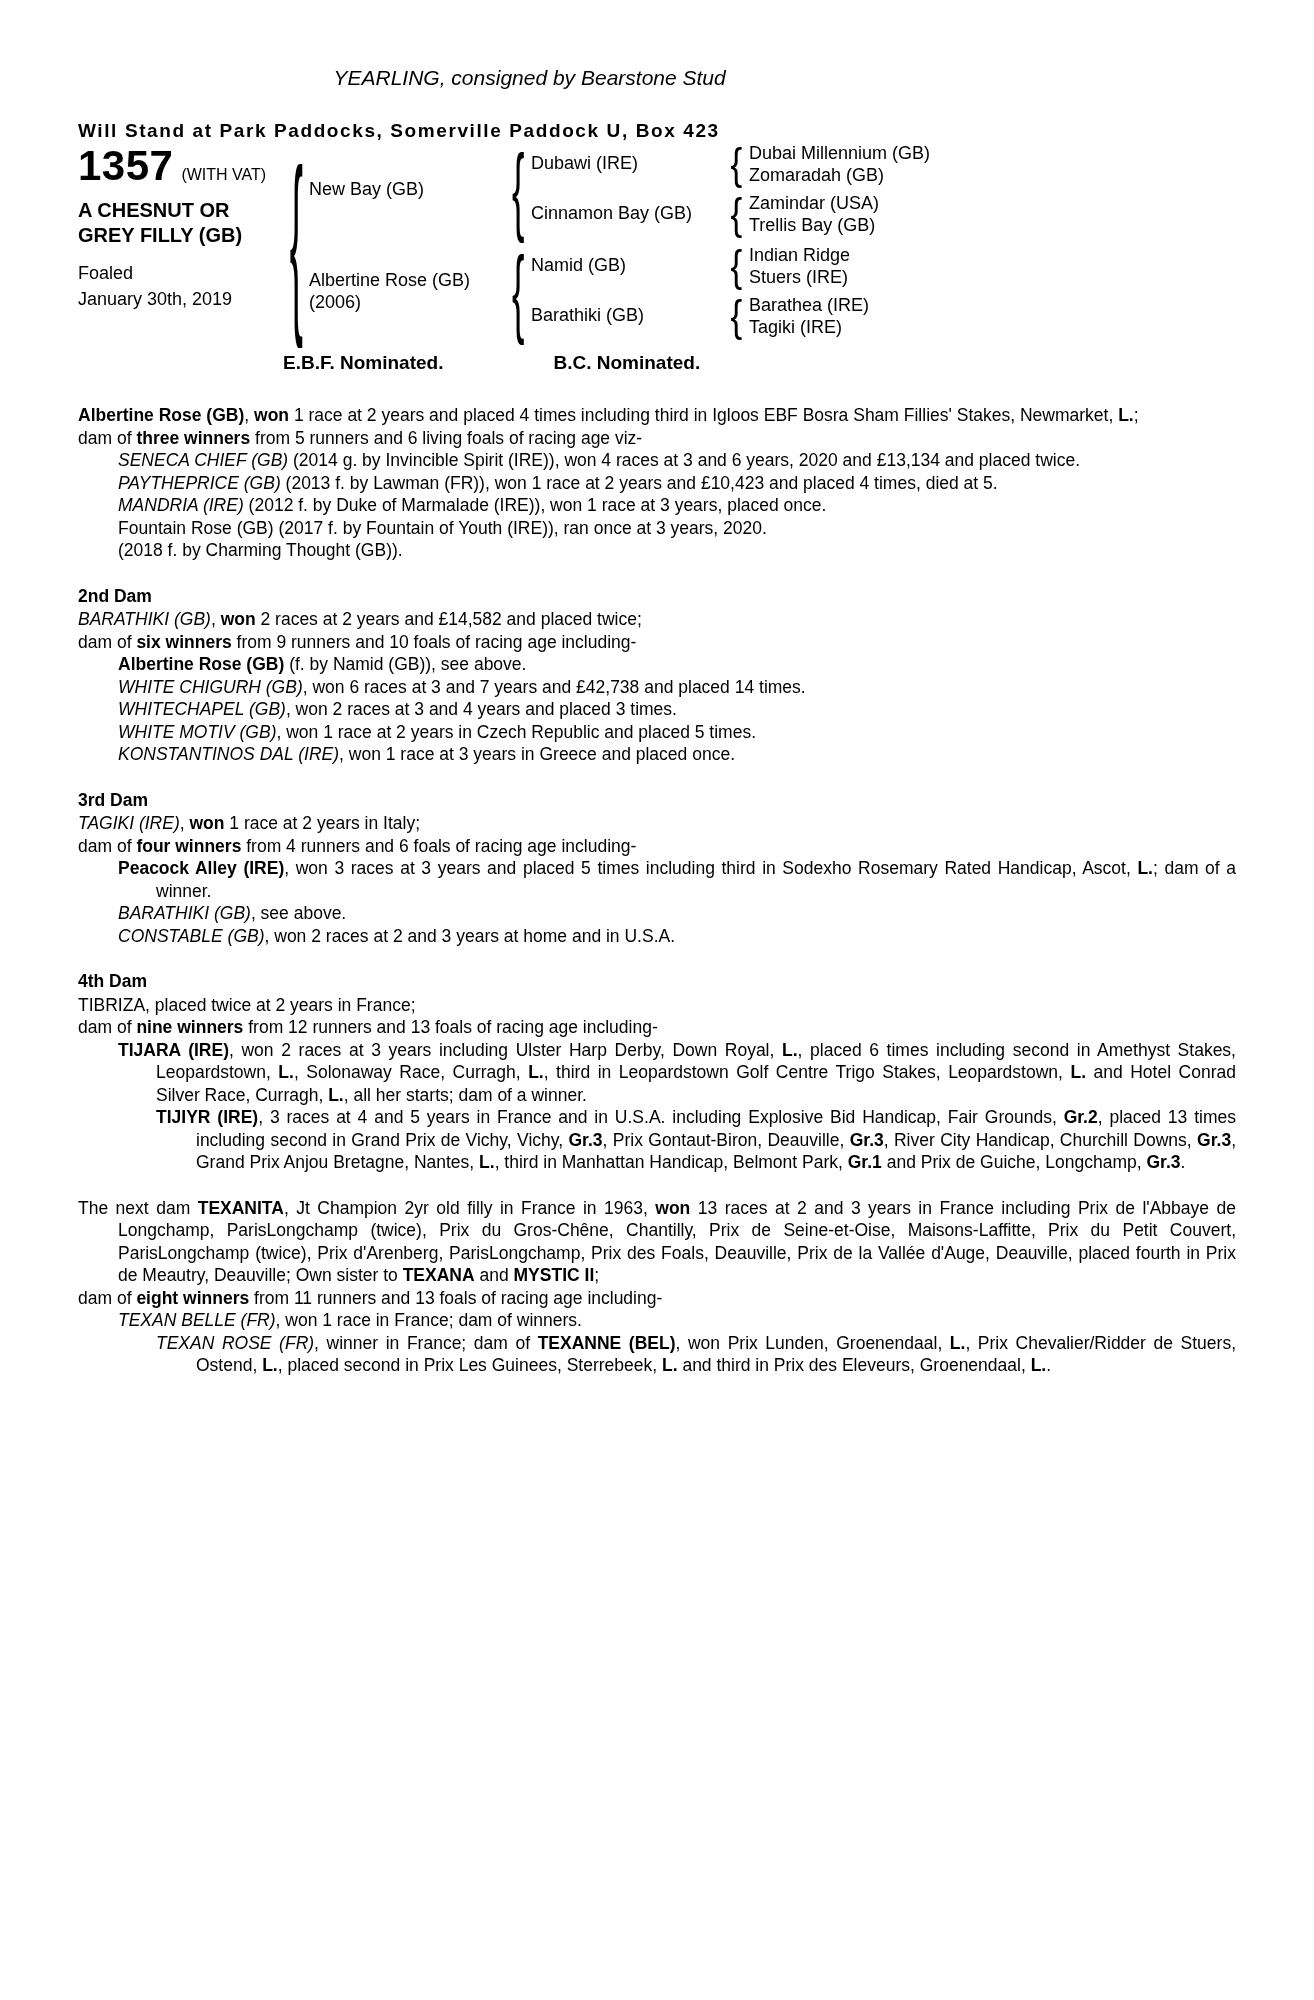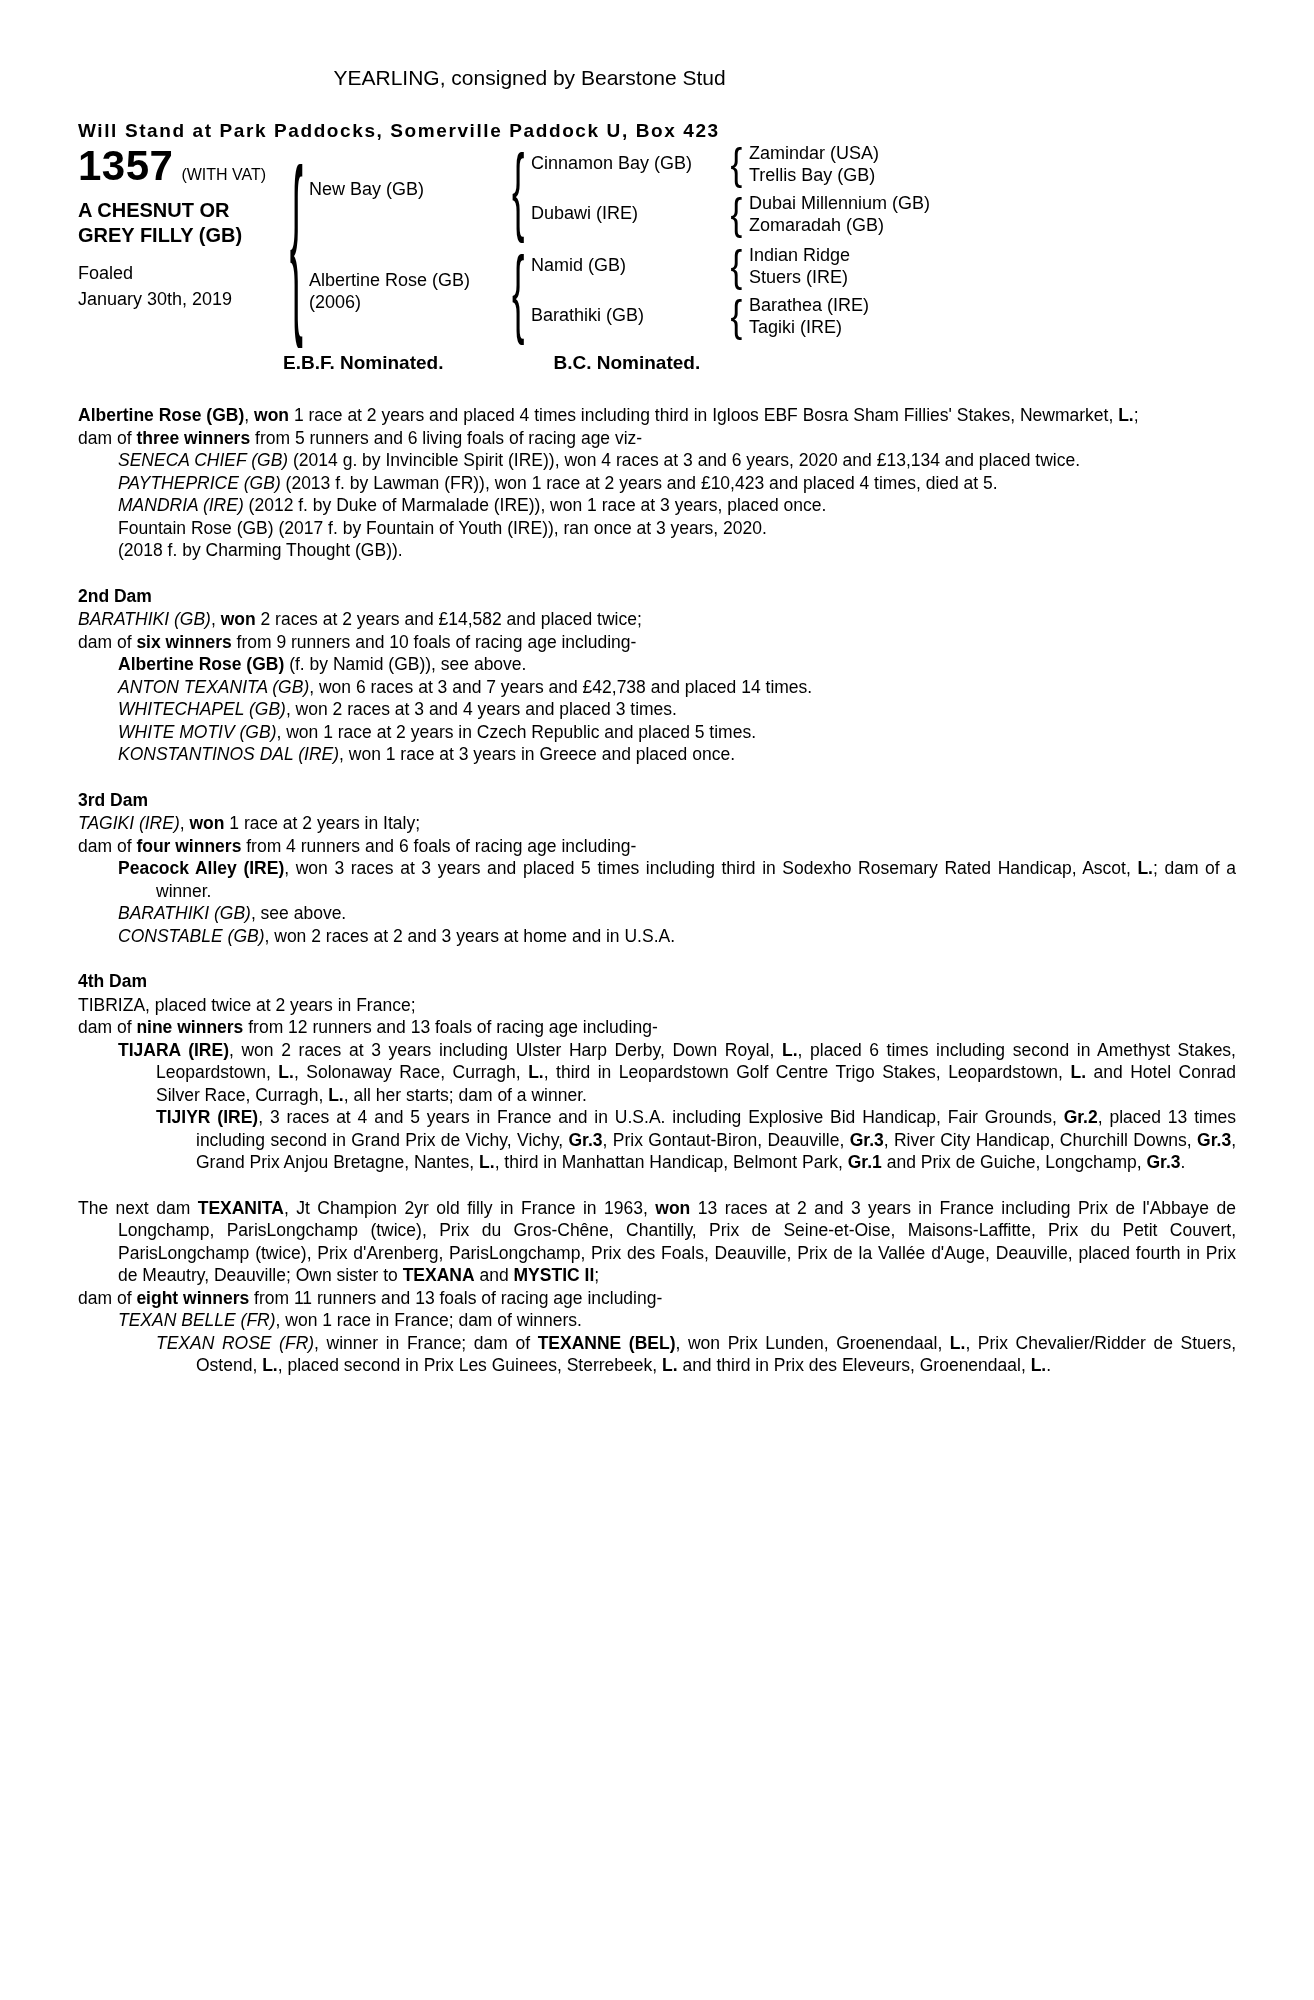--- a/index.html
+++ b/index.html
@@ -6,21 +6,21 @@
   html,body { background:#ffffff; }
   body {
     width:1314px; height:2000px; overflow:hidden;
     color:#000;
     font-family:"Liberation Sans","DejaVu Sans",sans-serif;
   }
   .page { padding:66px 78px 0 78px; }
 
   
   .title-line {
-    font-size:21px; text-align:center;
+    font-style:italic; font-size:21px; text-align:center;
     width:78%; margin-bottom:30px; font-weight:400;
   }
   .stand-line {
     font-weight:bold; font-size:19px; letter-spacing:1.6px;
   }
 
   
   .pedigree-row { display:flex; margin-bottom:4px; }
   .lot-col { width:205px; flex:0 0 205px; }
   .lot-number-line { display:flex; align-items:baseline; gap:8px; }
@@ -90,33 +90,33 @@
 
     <div class="tree">
       <div class="brace brace-parents"></div>
       <div class="parents-col">
 
         <div class="parent-block">
           <div class="parent-name">New Bay (GB)</div>
           <div class="brace brace-gp"></div>
           <div class="gp-col">
             <div class="gp-row">
+              <div class="gp-name">Dubawi (IRE)</div>
+              <div class="brace brace-ggp"></div>
+              <div class="ggp-col">
+                <div>Dubai Millennium (GB)</div>
+                <div>Zomaradah (GB)</div>
+              </div>
+            </div>
+            <div class="gp-row">
               <div class="gp-name">Cinnamon Bay (GB)</div>
               <div class="brace brace-ggp"></div>
               <div class="ggp-col">
                 <div>Zamindar (USA)</div>
                 <div>Trellis Bay (GB)</div>
-              </div>
-            </div>
-            <div class="gp-row">
-              <div class="gp-name">Dubawi (IRE)</div>
-              <div class="brace brace-ggp"></div>
-              <div class="ggp-col">
-                <div>Dubai Millennium (GB)</div>
-                <div>Zomaradah (GB)</div>
               </div>
             </div>
           </div>
         </div>
 
         <div class="parent-block">
           <div class="parent-name">
             <div>Albertine Rose (GB)</div>
             <div>(2006)</div>
           </div>
@@ -158,21 +158,21 @@
         <p class="para indent-1"><span class="seg-i">PAYTHEPRICE (GB)</span><span> (2013 f. by Lawman (FR)), won 1 race at 2 years and £10,423 and placed 4 times, died at 5.</span></p>
         <p class="para indent-1"><span class="seg-i">MANDRIA (IRE)</span><span> (2012 f. by Duke of Marmalade (IRE)), won 1 race at 3 years, placed once.</span></p>
         <p class="para indent-1"><span>Fountain Rose (GB) (2017 f. by Fountain of Youth (IRE)), ran once at 3 years, 2020.</span></p>
         <p class="para indent-1"><span>(2018 f. by Charming Thought (GB)).</span></p>
       </section>
       <section class="dam-section">
         <h3 class="sec-heading">2nd Dam</h3>
         <p class="para indent-0"><span class="seg-i">BARATHIKI (GB)</span><span>, </span><span class="seg-b">won</span><span> 2 races at 2 years and £14,582 and placed twice;</span></p>
         <p class="para indent-0"><span>dam of </span><span class="seg-b">six winners</span><span> from 9 runners and 10 foals of racing age including-</span></p>
         <p class="para indent-1"><span class="seg-b">Albertine Rose (GB)</span><span> (f. by Namid (GB)), see above.</span></p>
-        <p class="para indent-1"><span class="seg-i">ANTON TEXANITA (GB)</span><span>, won 6 races at 3 and 7 years and £42,738 and placed 14 times.</span></p>
+        <p class="para indent-1"><span class="seg-i">WHITE CHIGURH (GB)</span><span>, won 6 races at 3 and 7 years and £42,738 and placed 14 times.</span></p>
         <p class="para indent-1"><span class="seg-i">WHITECHAPEL (GB)</span><span>, won 2 races at 3 and 4 years and placed 3 times.</span></p>
         <p class="para indent-1"><span class="seg-i">WHITE MOTIV (GB)</span><span>, won 1 race at 2 years in Czech Republic and placed 5 times.</span></p>
         <p class="para indent-1"><span class="seg-i">KONSTANTINOS DAL (IRE)</span><span>, won 1 race at 3 years in Greece and placed once.</span></p>
       </section>
       <section class="dam-section">
         <h3 class="sec-heading">3rd Dam</h3>
         <p class="para indent-0"><span class="seg-i">TAGIKI (IRE)</span><span>, </span><span class="seg-b">won</span><span> 1 race at 2 years in Italy;</span></p>
         <p class="para indent-0"><span>dam of </span><span class="seg-b">four winners</span><span> from 4 runners and 6 foals of racing age including-</span></p>
         <p class="para indent-1"><span class="seg-b">Peacock Alley (IRE)</span><span>, won 3 races at 3 years and placed 5 times including third in Sodexho Rosemary Rated Handicap, Ascot, </span><span class="seg-b">L.</span><span>; dam of a winner.</span></p>
         <p class="para indent-1"><span class="seg-i">BARATHIKI (GB)</span><span>, see above.</span></p>

